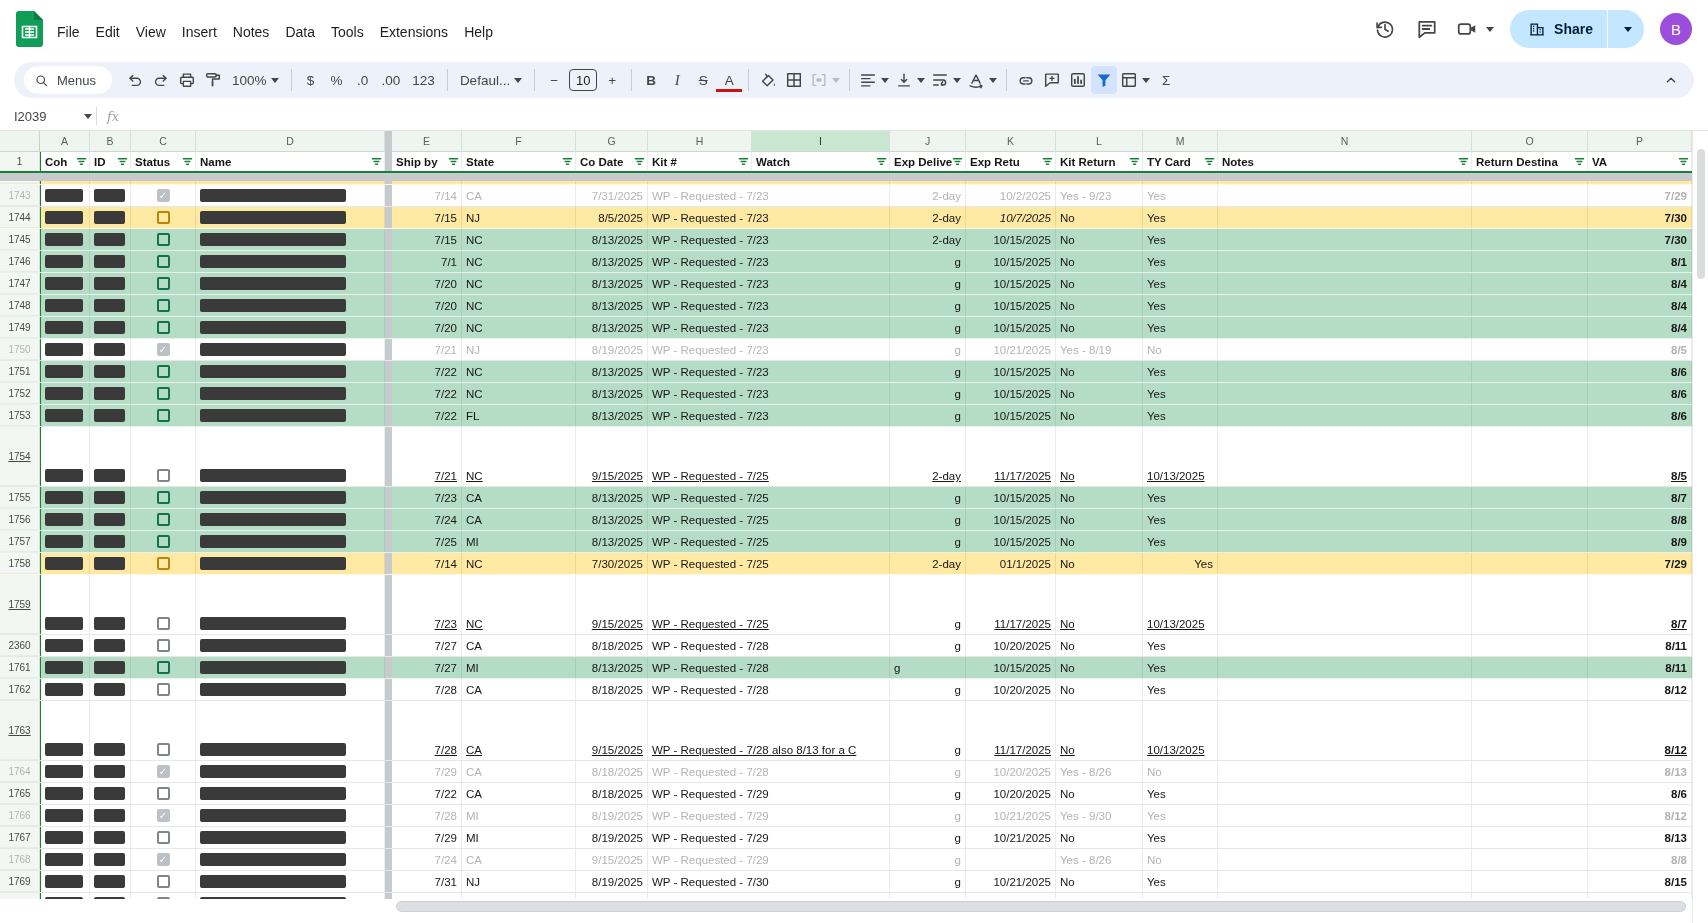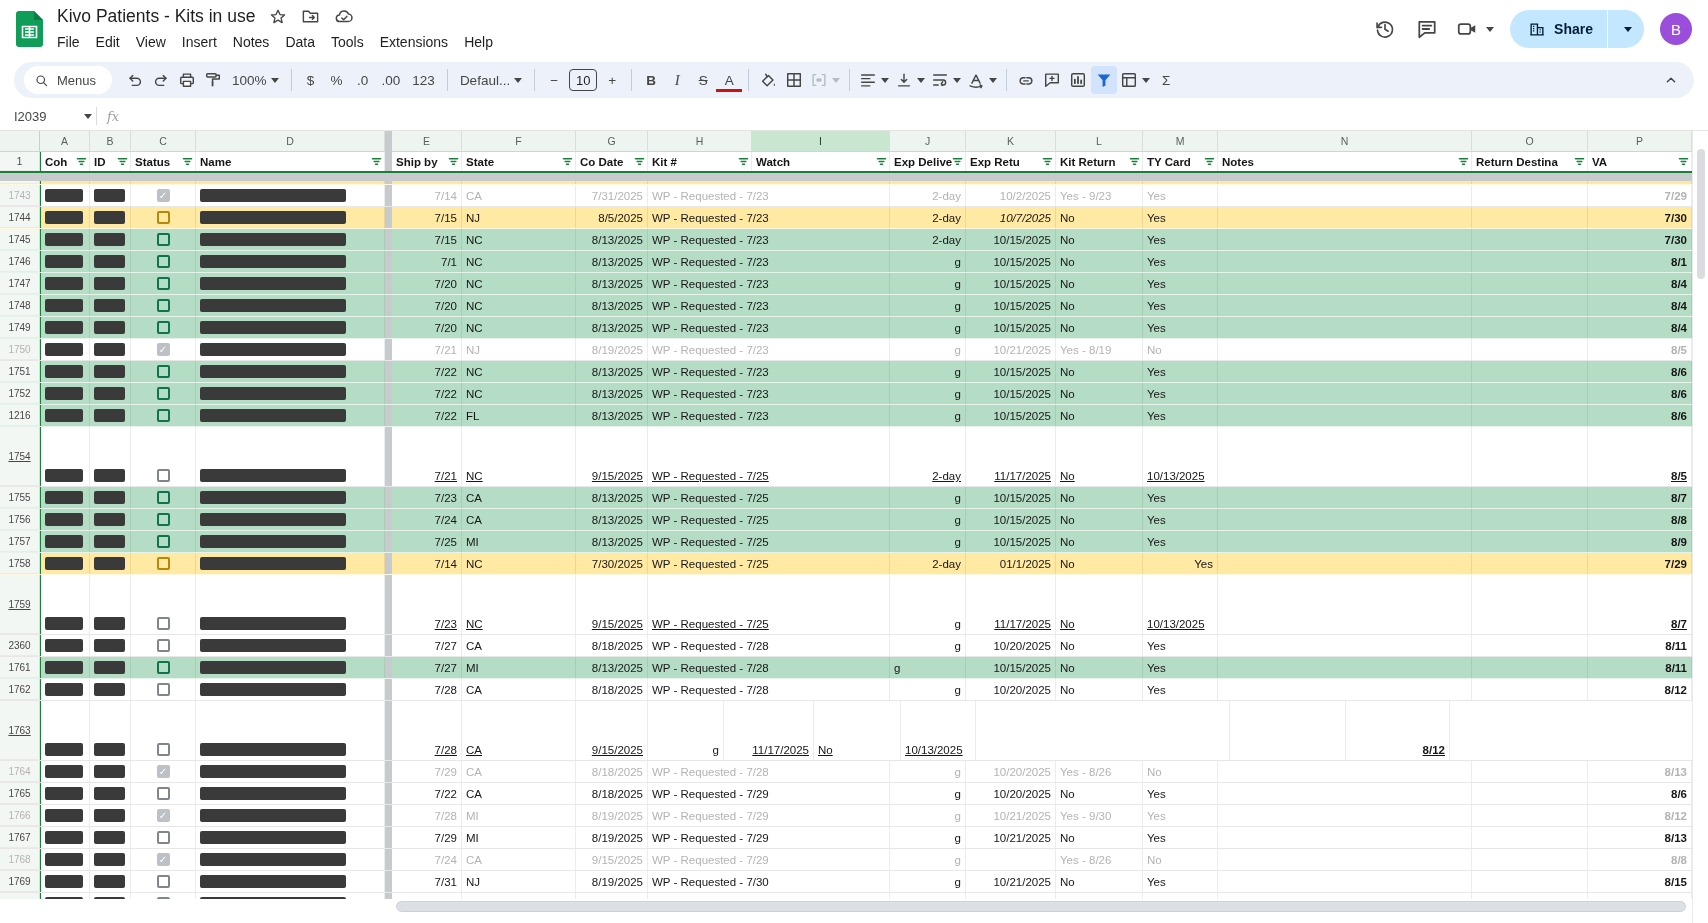--- a/index.html
+++ b/index.html
@@ -101,40 +101,20 @@
 
 <div class="topbar">
   <div class="logo">
     <svg width="27" height="36" viewBox="0 0 27 36">
       <path d="M3 0h15l9 9v24a3 3 0 0 1-3 3H3a3 3 0 0 1-3-3V3a3 3 0 0 1 3-3z" fill="#0f9d58"></path>
       <path d="M18 0l9 9h-9z" fill="#0a7d45"></path>
       <path d="M6.5 15.5h14v11h-14zM9 18h9M9 21h9M9 24h9M13.5 15.5v11" stroke="#fff" stroke-width="1.6" fill="none"></path>
     </svg>
   </div>
   <div class="tleft">
-    <div class="titlerow">
-      <span class="title">Kivo Patients - Kits in use</span>
-      <span class="trow-ic">
-        <svg width="18" height="18" viewBox="0 0 20 20" fill="none" stroke="#444746" stroke-width="1.5" stroke-linejoin="round">
-            <path d="M10 2.5l2.2 4.8 5.1.5-3.9 3.4 1.2 5L10 13.5l-4.6 2.7 1.2-5L2.7 7.8l5.1-.5z"></path>
-          </svg>
-      </span>
-      <span class="trow-ic">
-        <svg width="19" height="19" viewBox="0 0 20 20" fill="none" stroke="#444746" stroke-width="1.5" stroke-linejoin="round">
-            <path d="M2.5 4.5h5.5l1.5 2h8v9h-15z"></path>
-            <path d="M9 11h5M12 9l2 2-2 2" stroke-linecap="round"></path>
-          </svg>
-      </span>
-      <span class="trow-ic">
-        <svg width="20" height="20" viewBox="0 0 20 20" fill="none" stroke="#444746" stroke-width="1.5" stroke-linejoin="round">
-            <path d="M5.8 14.5a3.3 3.3 0 0 1-.3-6.6A4.6 4.6 0 0 1 14.4 7a3.2 3.2 0 0 1-.4 7.5z"></path>
-            <path d="M7.8 11l1.8 1.8 3.2-3.4" stroke-linecap="round"></path>
-          </svg>
-      </span>
-    </div>
     <div class="menurow">
         <span class="menu">File</span>
         <span class="menu">Edit</span>
         <span class="menu">View</span>
         <span class="menu">Insert</span>
         <span class="menu">Notes</span>
         <span class="menu">Data</span>
         <span class="menu">Tools</span>
         <span class="menu">Extensions</span>
         <span class="menu">Help</span>
@@ -811,21 +791,21 @@
         <div class="c" style="width: 242px;">WP - Requested - 7/23</div>
         <div class="c ar" style="width: 76px;">g</div>
         <div class="c ar" style="width: 90px;">10/15/2025</div>
         <div class="c" style="width: 87px;">No</div>
         <div class="c" style="width: 75px;">Yes</div>
         <div class="c" style="width: 254px;"></div>
         <div class="c" style="width: 116px;"></div>
         <div class="c ar va" style="width: 104px;">8/6</div>
       </div>
       <div class="row row-g">
-        <div class="c gut" style="width: 40px;">1216</div>
+        <div class="c gut" style="width: 40px;">1753</div>
         <div class="c bl" style="width: 50px;">
           <div class="bar" style="width: 38px;"></div>
         </div>
         <div class="c" style="width: 41px;">
           <div class="bar" style="width: 31px;"></div>
         </div>
         <div class="c cC" style="width: 65px;">
           <div class="cb cb-g" style="width: 13px;"></div>
         </div>
         <div class="c" style="width: 189px;">
@@ -1098,20 +1078,21 @@
         <div class="c cC" style="width: 65px;">
           <div class="cb cb-w" style="width: 13px;"></div>
         </div>
         <div class="c" style="width: 189px;">
           <div class="bar" style="width: 146px;"></div>
         </div>
         <div class="vdiv" style="width: 7px;"></div>
         <div class="c ar" style="width: 70px;">7/28</div>
         <div class="c" style="width: 114px;">CA</div>
         <div class="c ar" style="width: 72px;">9/15/2025</div>
+        <div class="c" style="width: 242px;">WP - Requested - 7/28 also 8/13 for a C</div>
         <div class="c ar" style="width: 76px;">g</div>
         <div class="c ar" style="width: 90px;">11/17/2025</div>
         <div class="c" style="width: 87px;">No</div>
         <div class="c" style="width: 75px;">10/13/2025</div>
         <div class="c" style="width: 254px;"></div>
         <div class="c" style="width: 116px;"></div>
         <div class="c ar va" style="width: 104px;">8/12</div>
       </div>
       <div class="row row-d">
         <div class="c gut" style="width: 40px;">1764</div>

